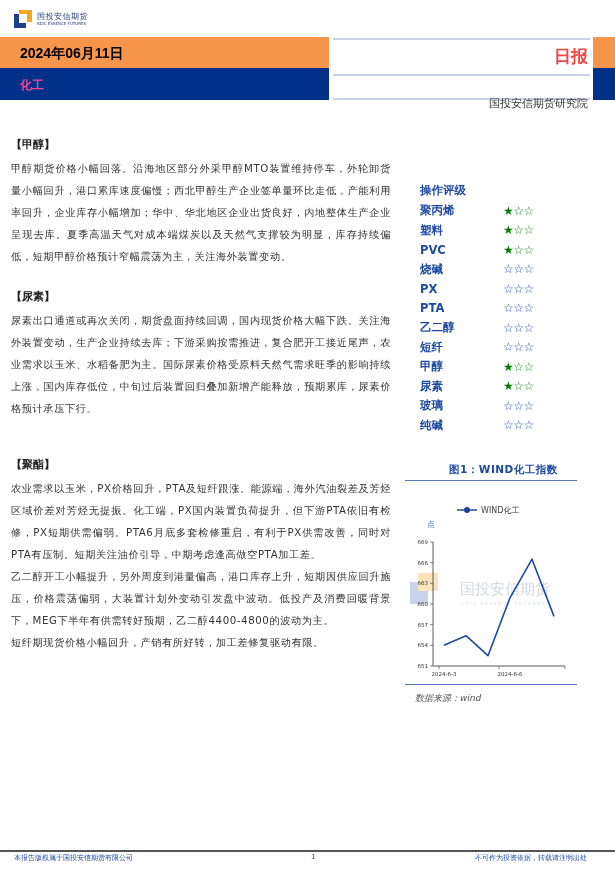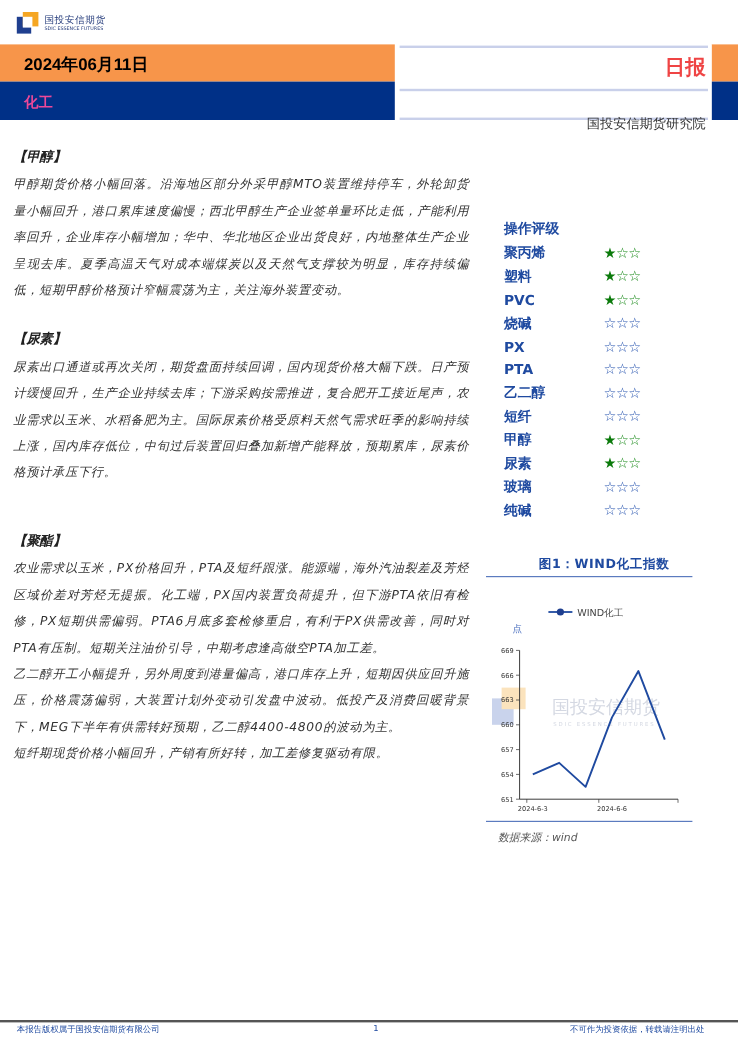--- a/index.html
+++ b/index.html
@@ -17,21 +17,21 @@
   .band-blue { position:absolute; left:0; top:68px; width:329px; height:32px; background:#003087; }
   .band-orange-r { position:absolute; left:593px; top:37px; width:22px; height:31px; background:#f7954a; }
   .band-blue-r { position:absolute; left:593px; top:68px; width:22px; height:32px; background:#003087; }
   .date { position:absolute; left:20px; top:45px; font-size:14px; font-weight:bold; color:#000000; font-family:"Liberation Sans", sans-serif; }
   .sector { position:absolute; left:20px; top:77px; font-size:12px; font-weight:bold; color:#ec4899; }
   .hbox { position:absolute; left:330px; top:37px; width:263px; height:63px; background:#fff; }
   .hline { position:absolute; left:333px; width:257px; height:2px; background:#c9d0ea; }
   .report-type { position:absolute; right:27px; top:45px; font-size:17px; font-weight:bold; color:#ef4444; }
   .institute { position:absolute; right:27px; top:80px; font-size:11px; color:#333;margin-top:16px; }
 
-  .main { position:absolute; left:11px; top:122px; width:380px;font-style:italic; }
+  .main { position:absolute; left:11px; top:136px; width:380px; }
   .sec-title { font-size:11px; font-weight:bold; color:#222; margin:0 0 4px 0; height:18px; line-height:18px; }
   .para { font-size:10.2px; line-height:22px; color:#333; text-align:justify; letter-spacing:0.6px; margin:0; }
 
   .rating { position:absolute; left:420px; top:179px; width:170px; }
   .rating-title { font-size:11.5px; font-weight:bold; color:#1f4aa0; height:22px; line-height:22px; }
   .rating-row { height:19.5px; display:flex; align-items:center; }
   .rating-name { width:83px; font-size:11.5px; font-weight:bold; color:#1f4aa0; }
   .stars { font-size:12px; letter-spacing:-0.5px; }
   .star-on { color:#0b7a0b; }
   .star-off-g { color:#1a8a1a; }
@@ -77,21 +77,21 @@
 <div class="report-type">日报</div>
 <div class="institute">国投安信期货研究院</div>
 
 <div class="main">
   <div style="margin-bottom:20px;">
     <div class="sec-title">【甲醇】</div>
     <p class="para">甲醇期货价格小幅回落。沿海地区部分外采甲醇MTO装置维持停车，外轮卸货量小幅回升，港口累库速度偏慢；西北甲醇生产企业签单量环比走低，产能利用率回升，企业库存小幅增加；华中、华北地区企业出货良好，内地整体生产企业呈现去库。夏季高温天气对成本端煤炭以及天然气支撑较为明显，库存持续偏低，短期甲醇价格预计窄幅震荡为主，关注海外装置变动。</p>
   </div>
   <div style="margin-bottom:36px;">
     <div class="sec-title">【尿素】</div>
-    <p class="para">尿素出口通道或再次关闭，期货盘面持续回调，国内现货价格大幅下跌。日产预计缓慢回升，生产企业持续去库；下游采购按需推进，复合肥开工接近尾声，农业需求以玉米、水稻备肥为主。国际尿素价格受原料天然气需求旺季的影响持续上涨，国内库存低位，中旬过后装置回归叠加新增产能释放，预期累库，尿素价格预计承压下行。</p>
+    <p class="para">尿素出口通道或再次关闭，期货盘面持续回调，国内现货价格大幅下跌。关注海外装置变动，生产企业持续去库；下游采购按需推进，复合肥开工接近尾声，农业需求以玉米、水稻备肥为主。国际尿素价格受原料天然气需求旺季的影响持续上涨，国内库存低位，中旬过后装置回归叠加新增产能释放，预期累库，尿素价格预计承压下行。</p>
   </div>
   <div>
     <div class="sec-title">【聚酯】</div>
     <p class="para">农业需求以玉米，PX价格回升，PTA及短纤跟涨。能源端，海外汽油裂差及芳烃区域价差对芳烃无提振。化工端，PX国内装置负荷提升，但下游PTA依旧有检修，PX短期供需偏弱。PTA6月底多套检修重启，有利于PX供需改善，同时对PTA有压制。短期关注油价引导，中期考虑逢高做空PTA加工差。</p>
     <p class="para">乙二醇开工小幅提升，另外周度到港量偏高，港口库存上升，短期因供应回升施压，价格震荡偏弱，大装置计划外变动引发盘中波动。低投产及消费回暖背景下，MEG下半年有供需转好预期，乙二醇4400-4800的波动为主。</p>
     <p class="para">短纤期现货价格小幅回升，产销有所好转，加工差修复驱动有限。</p>
   </div>
 </div>
 
 <div class="rating">

